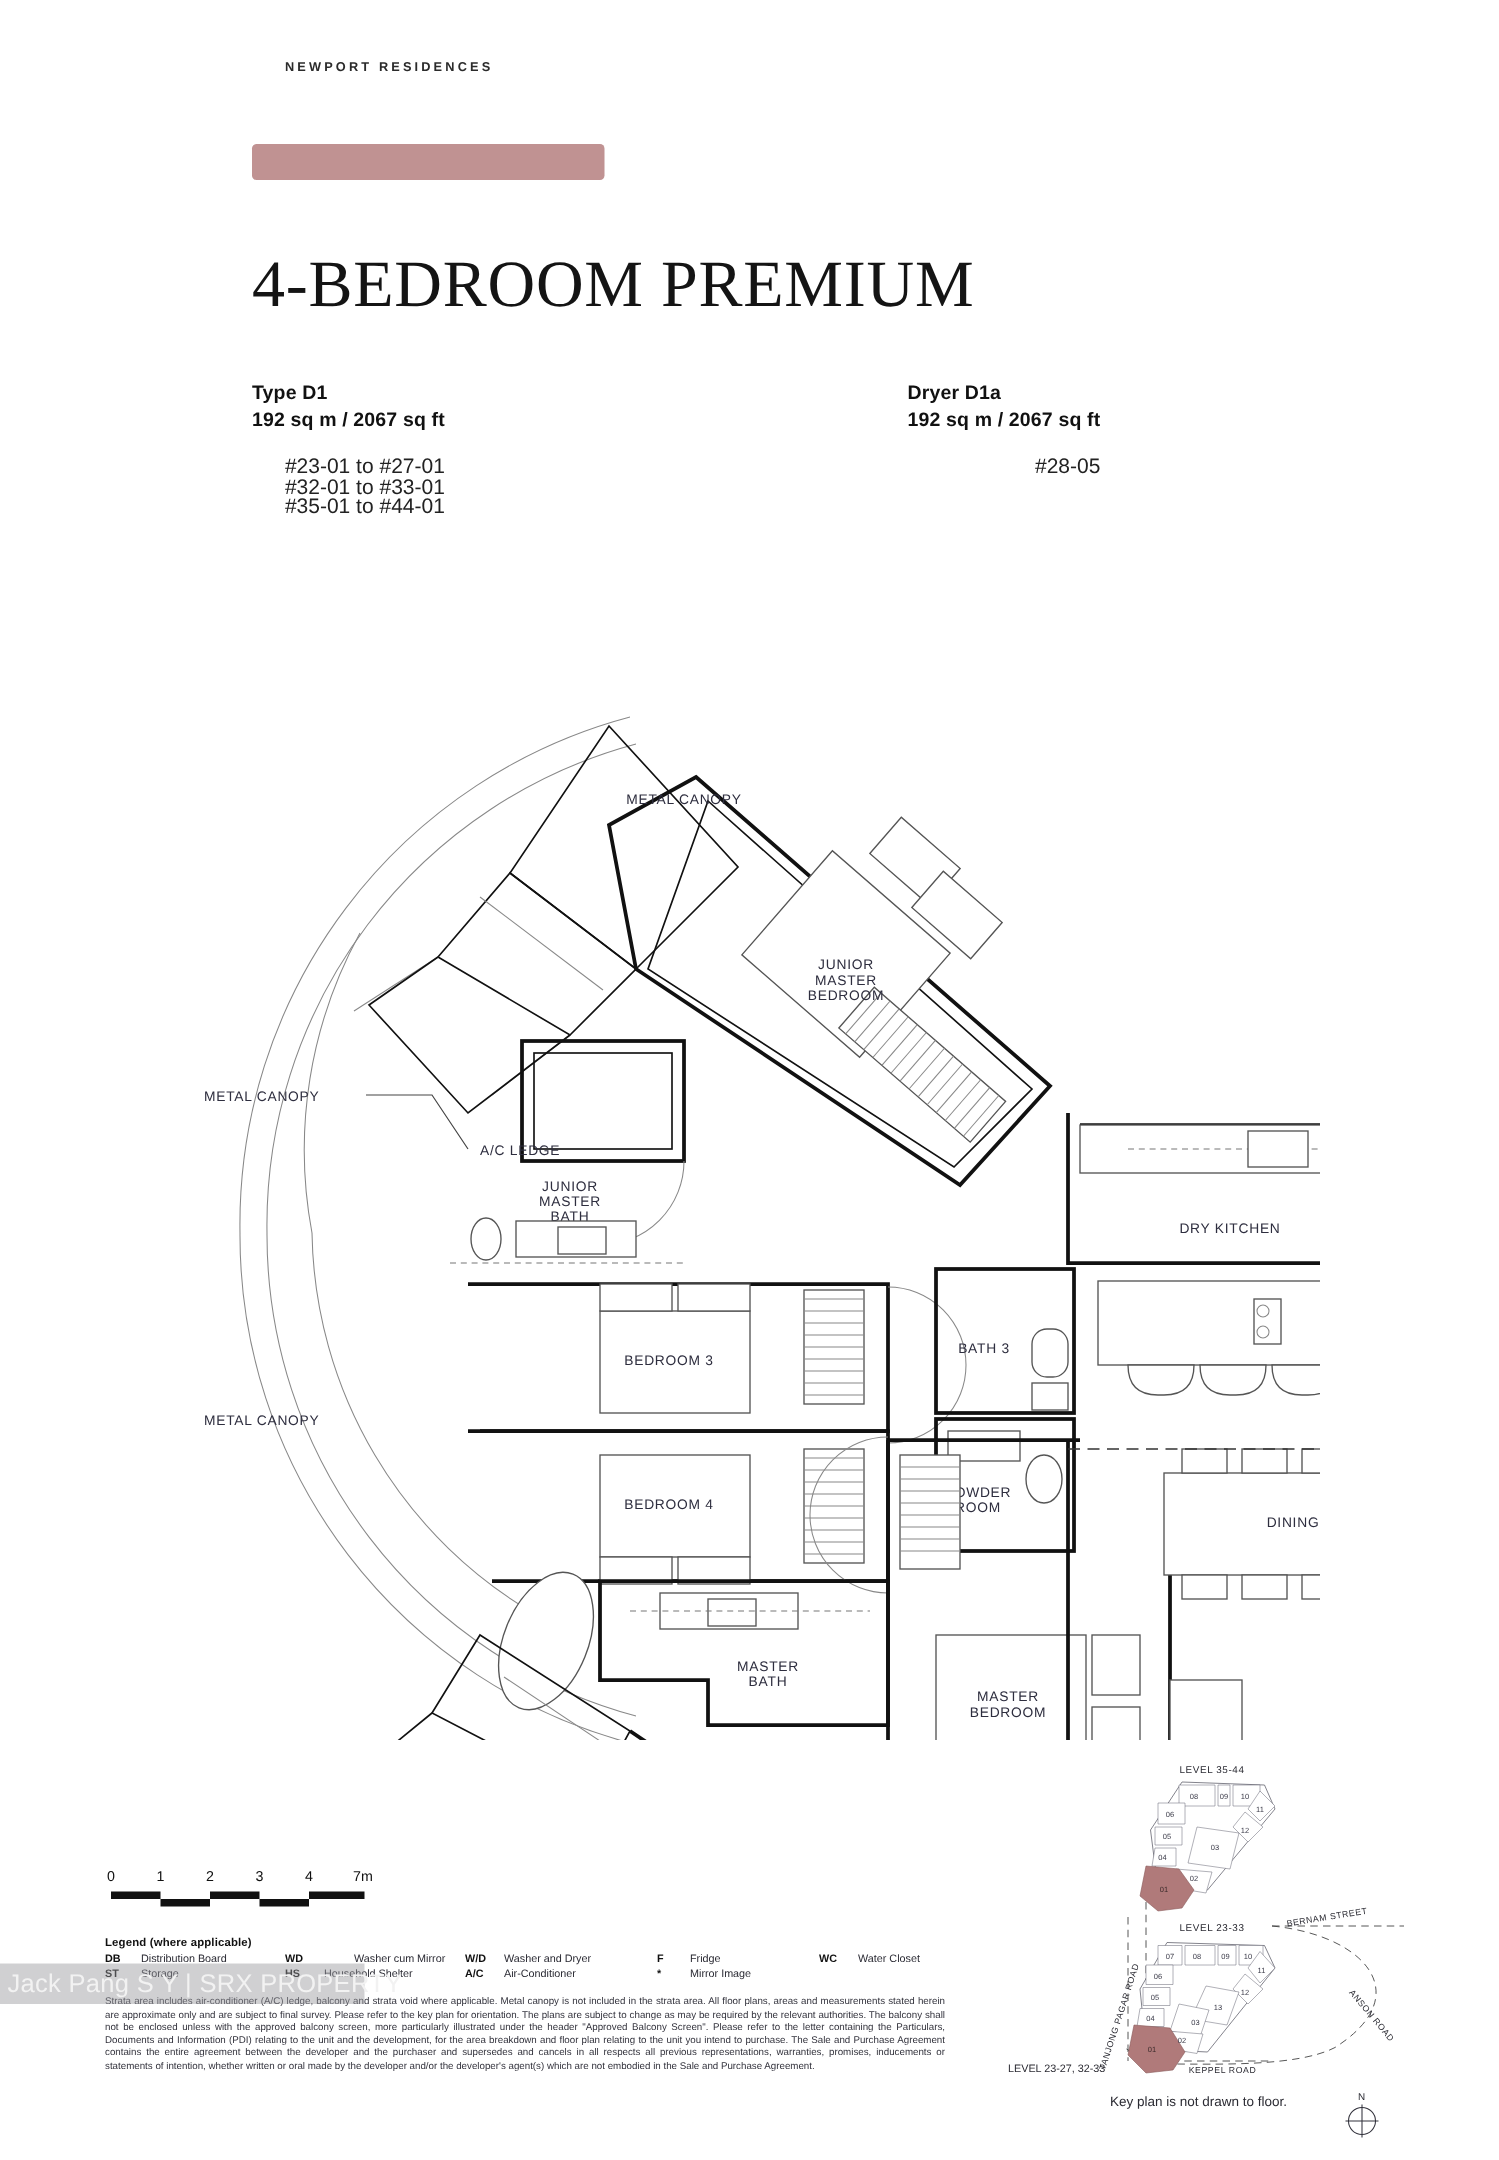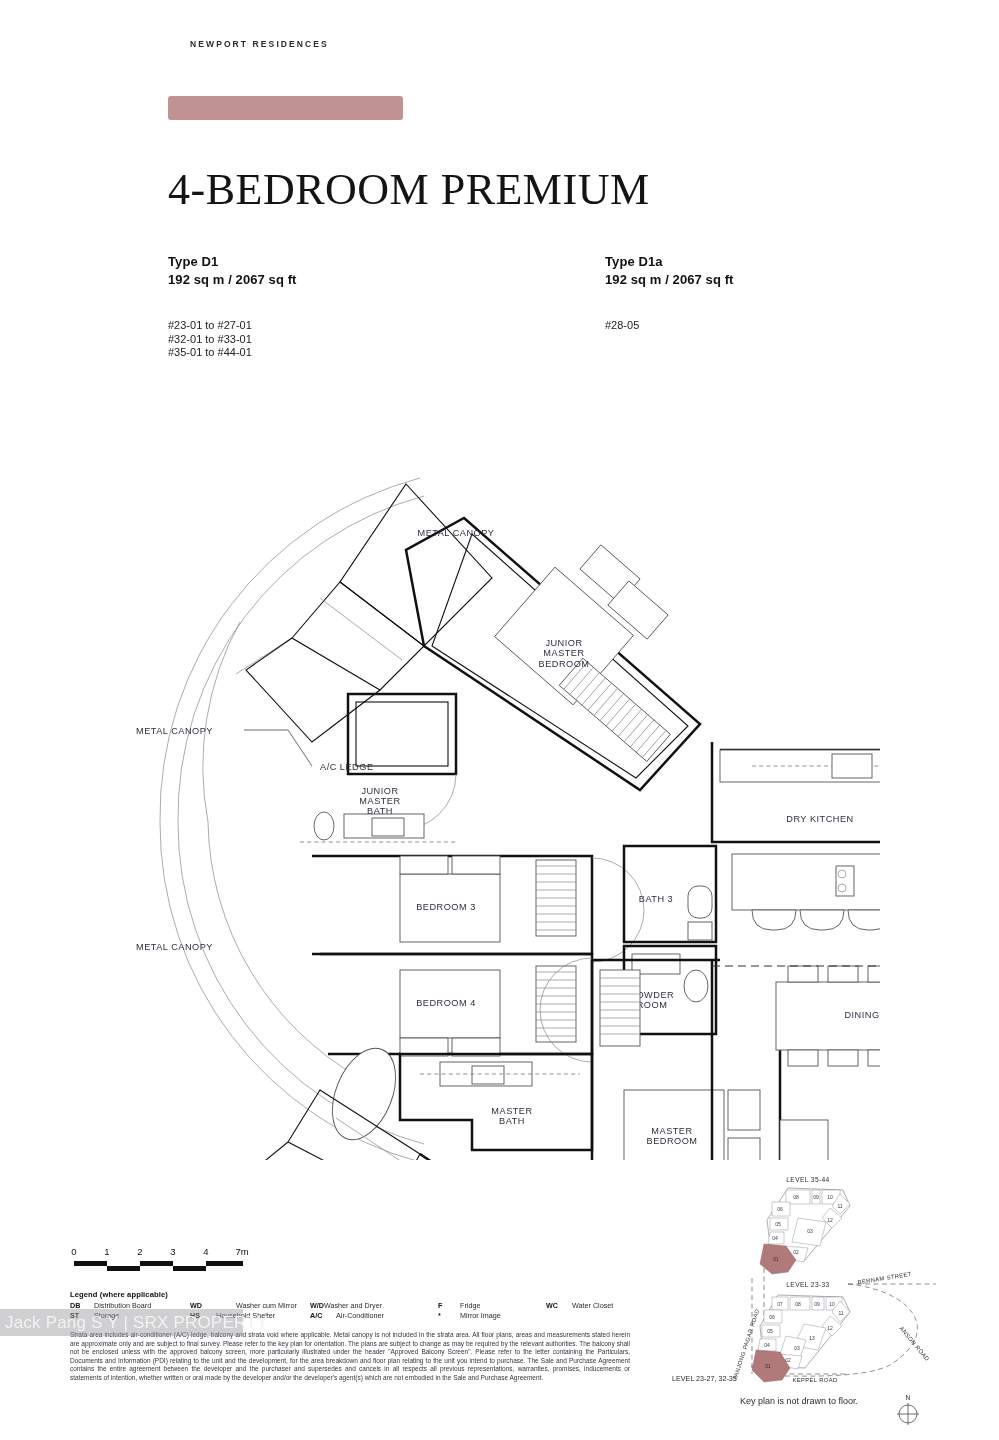--- a/index.html
+++ b/index.html
@@ -27,21 +27,21 @@
     font-size:44px; font-weight:400; letter-spacing:0.5px; color:#141414;
     white-space:nowrap;
   }
 
   
   .type-block { position:absolute; font-size:12.5px; color:#111; }
   #type-d1  { left:168px; top:254px; }
   #type-d1a { left:605px; top:254px; }
   .type-name { font-weight:700; font-size:13px; letter-spacing:0.1px; }
   .type-area { font-weight:700; font-size:13px; margin-top:3px; letter-spacing:0.1px; }
-  .type-units { margin-top:32px; font-size:11px; line-height:13.6px; font-weight:400; color:#222; }
+  .type-units { margin-top:17px; font-size:14px; line-height:13.6px; font-weight:400; color:#222;text-align:right; }
 
   
   #floorplan {
     position:absolute; left:120px; top:430px; width:760px; height:730px;
   }
   #floorplan svg { display:block; width:100%; height:100%; }
   .fp-label {
     font-family:"Liberation Sans", sans-serif;
     font-size:4.6px; fill:#2e2e3f; letter-spacing:0.25px;
   }
@@ -110,21 +110,21 @@
 
 <div class="type-block" id="type-d1">
   <div class="type-name">Type D1</div>
   <div class="type-area">192 sq m / 2067 sq ft</div>
   <div class="type-units" style="white-space:pre-line;">#23-01 to #27-01
 #32-01 to #33-01
 #35-01 to #44-01</div>
 </div>
 
 <div class="type-block" id="type-d1a">
-  <div class="type-name">Type D1a</div>
+  <div class="type-name">Dryer D1a</div>
   <div class="type-area">192 sq m / 2067 sq ft</div>
   <div class="type-units" style="white-space:pre-line;">#28-05</div>
 </div>
 
 <div id="floorplan">
 <svg viewBox="0 0 380 365" xmlns="http://www.w3.org/2000/svg">
 
   <g>
     <path class="thin2" d="M 150 24 A 175 175 0 0 0 20 196 A 175 175 0 0 0 150 366"></path>
     <path class="thin2" d="M 152 33 A 166 166 0 0 0 29 196 A 166 166 0 0 0 152 357"></path>
@@ -468,21 +468,21 @@
     <div class="leg-item" style="left:0px;   top:10px;">
       <b style="width:24px">ST</b><span>Storage</span>
     </div>
     <div class="leg-item" style="left:120px; top:0px;">
       <b style="width:46px">WD</b><span>Washer cum Mirror</span>
     </div>
     <div class="leg-item" style="left:120px; top:10px;">
       <b style="width:26px">HS</b><span>Household Shelter</span>
     </div>
     <div class="leg-item" style="left:240px; top:0px;">
-      <b style="width:14px">W/D</b><span>Washer and Dryer</span>
+      <b style="width:26px">W/D</b><span>Washer and Dryer</span>
     </div>
     <div class="leg-item" style="left:240px; top:10px;">
       <b style="width:26px">A/C</b><span>Air-Conditioner</span>
     </div>
     <div class="leg-item" style="left:368px; top:0px;">
       <b style="width:22px">F</b><span>Fridge</span>
     </div>
     <div class="leg-item" style="left:368px; top:10px;">
       <b style="width:22px">*</b><span>Mirror Image</span>
     </div>

